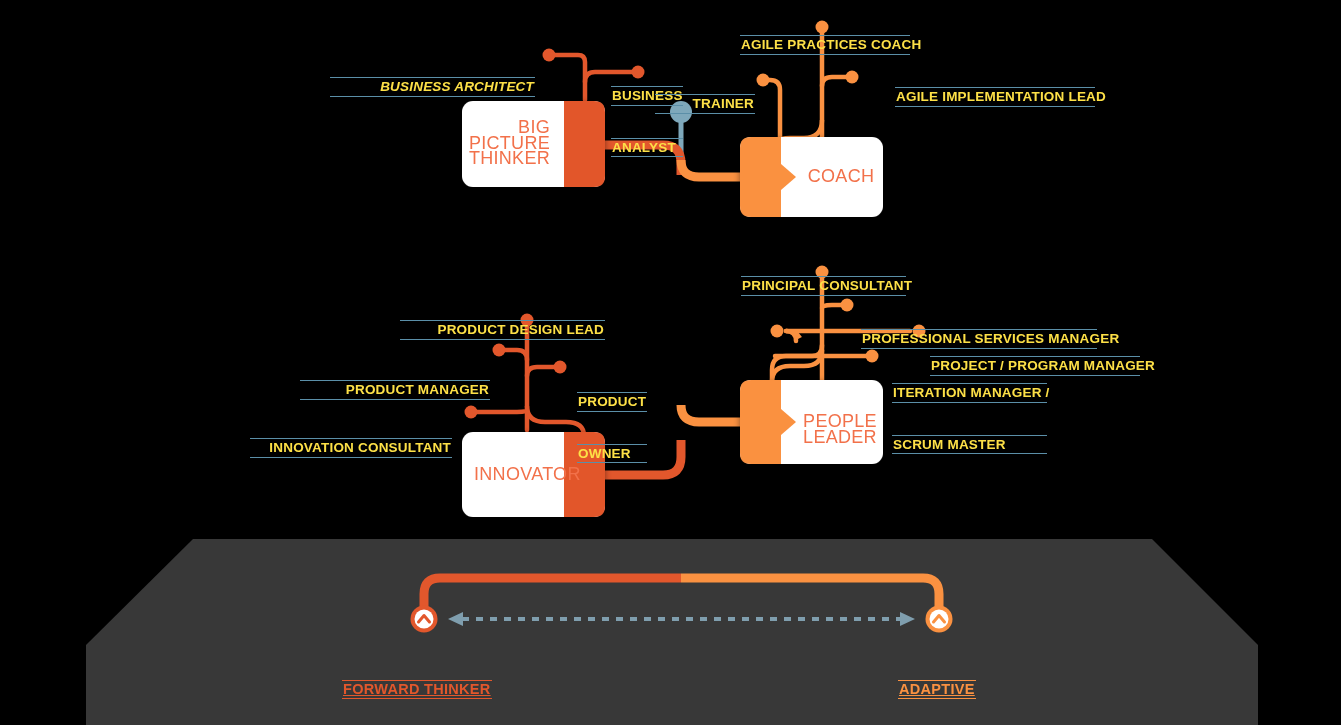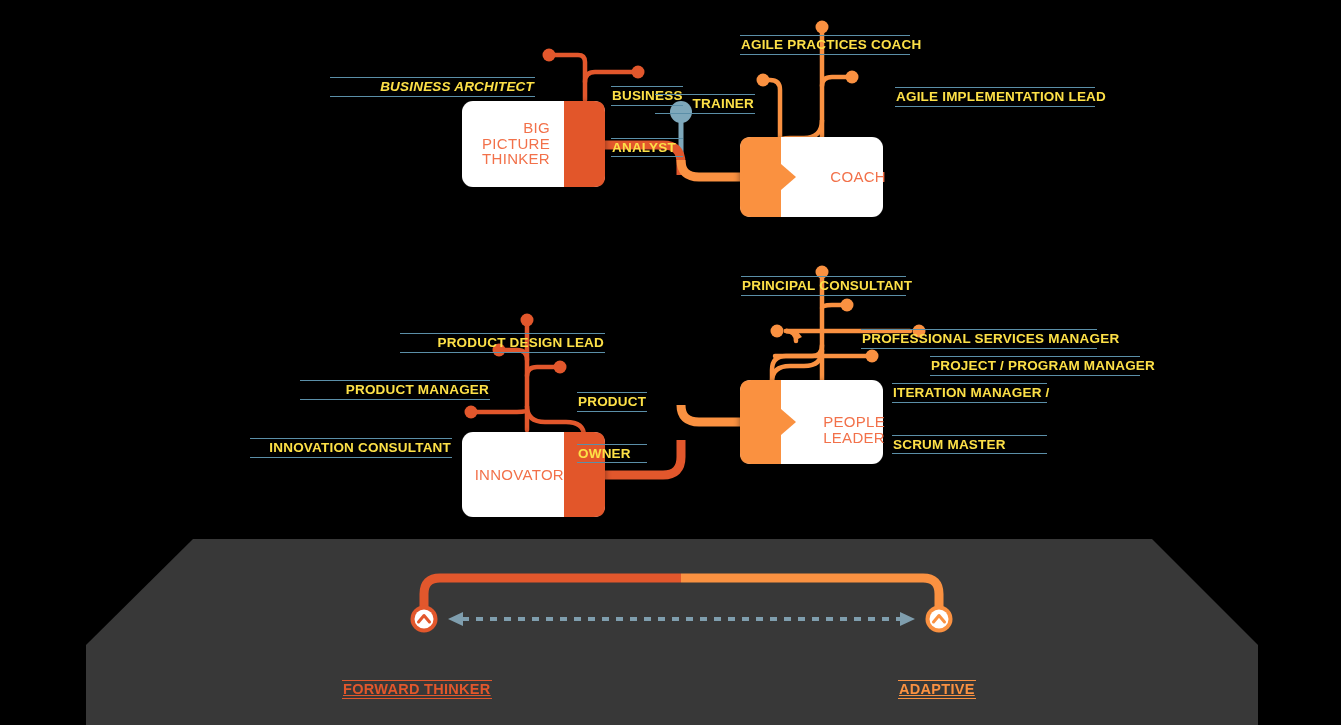--- a/index.html
+++ b/index.html
@@ -41,28 +41,28 @@
     border-bottom: 1.6px solid #5b8fa8;
     padding: 0px 1px 0.5px 1px;
     margin-bottom: -1.6px;
   }
   .label.ra { text-align: right; }
   .label.la { text-align: left; }
 
   .boxlabel {
     position: absolute;
     color: #f2714a;
-    font-size: 15px;
+    font-size: 18px;
     line-height: 15.5px;
     letter-spacing: 0.3px;
     white-space: pre;
     text-transform: uppercase;
   }
   .boxlabel.ra { text-align: right; }
-  .boxlabel.la { text-align: right; }
+  .boxlabel.la { text-align: center; }
 
   .axis-label {
     position: absolute;
     font-size: 14.5px;
     font-weight: bold;
     letter-spacing: 0.3px;
     white-space: pre;
     text-transform: uppercase;
   }
   .axis-label .ln {
@@ -217,21 +217,21 @@
   </div>
 
   <div class="label la" style="left:861px; top:53px; width:200px;margin-left:34px;">
     <span class="ln">AGILE IMPLEMENTATION LEAD</span>
   </div>
 
   <div class="label ra" style="left:655px; top:60px; width:100px;">
     <span class="ln">TRAINER</span>
   </div>
 
-  <div class="label ra" style="left:400px; top:299px; width:205px;">
+  <div class="label ra" style="left:400px; top:286px; width:205px;">
     <span class="ln">PRODUCT DESIGN LEAD</span>
   </div>
 
   <div class="label ra" style="left:300px; top:346px; width:190px;">
     <span class="ln">PRODUCT MANAGER</span>
   </div>
 
   <div class="label la" style="left:577px; top:358px; width:70px;">
     <span class="ln">PRODUCT</span>
     <span class="ln">OWNER</span>

